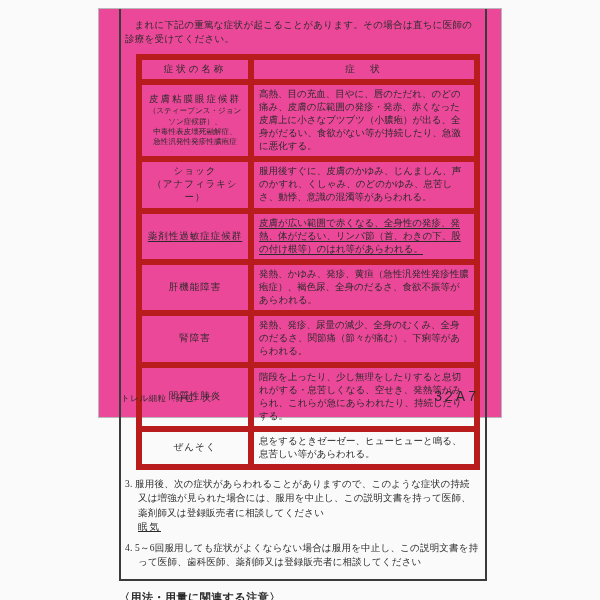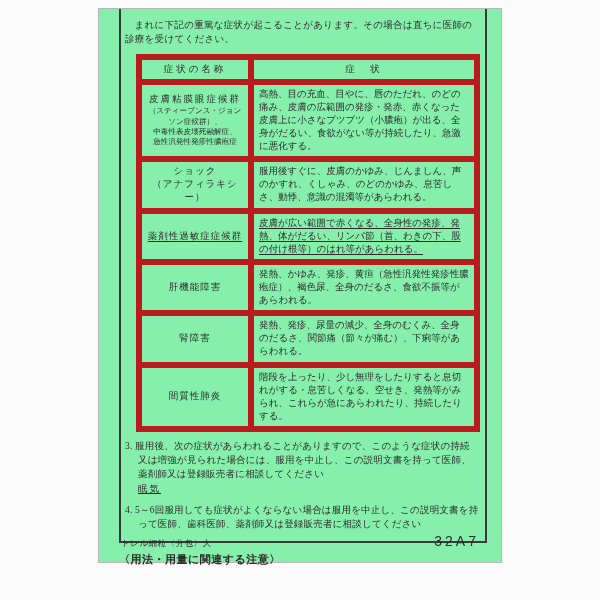--- a/index.html
+++ b/index.html
@@ -7,22 +7,22 @@
     width:600px;height:600px;
     background:#fafafa;
     font-family:"Liberation Serif","DejaVu Serif",serif;
     color:#2b2b2b;
     position:relative;
     overflow:hidden;
   }
   .page{
     position:absolute;
     left:98px;top:8px;
-    width:404px;height:555px;
-    background:#86efac;
+    width:404px;height:410px;
+    background:#ec4899;
     border:1px solid #b8b8b8;
     box-sizing:border-box;
   }
   
   .warning-box{
     margin-left:20px;
     width:368px;
     box-sizing:border-box;
     border:2px solid #3a3a3a;
     border-top:none;
@@ -177,20 +177,24 @@
       <tr>
         <td class="name">腎障害</td>
         <td>発熱、発疹、尿量の減少、全身のむくみ、全身のだるさ、関節痛（節々が痛む）、下痢等があらわれる。</td>
       </tr>
 
       <tr>
         <td class="name">間質性肺炎</td>
         <td>階段を上ったり、少し無理をしたりすると息切れがする・息苦しくなる、空せき、発熱等がみられ、これらが急にあらわれたり、持続したりする。</td>
       </tr>
 
+      <tr>
+        <td class="name">ぜんそく</td>
+        <td>息をするときゼーゼー、ヒューヒューと鳴る、息苦しい等があらわれる。</td>
+      </tr>
     </tbody>
       </table>
 
     <p class="note"><span>3.</span> <span>服用後、次の症状があらわれることがありますので、このような症状の持続又は増強が見られた場合には、服用を中止し、この説明文書を持って医師、薬剤師又は登録販売者に相談してください</span></p>
     <p class="note-sub">眠気</p>
     <p class="note"><span>4.</span> <span>5～6回服用しても症状がよくならない場合は服用を中止し、この説明文書を持って医師、歯科医師、薬剤師又は登録販売者に相談してください</span></p>
 
   </div>
 
   <div class="sec-heading">〈用法・用量に関連する注意〉</div>

